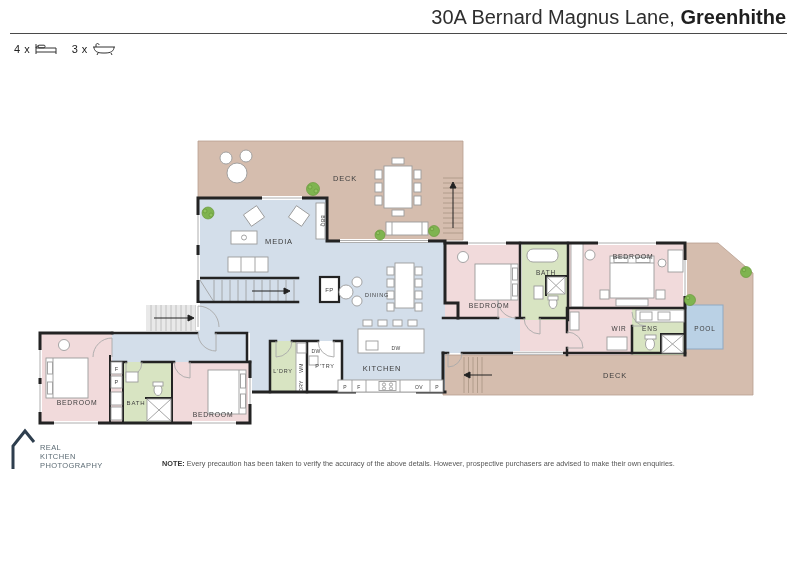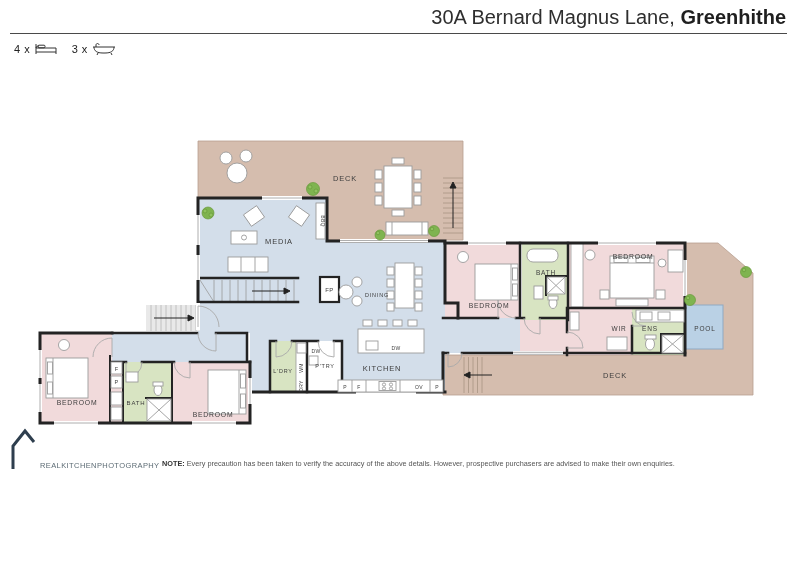--- a/index.html
+++ b/index.html
@@ -7,21 +7,21 @@
         font-family:"Liberation Sans",sans-serif;color:#333;}
   .header{position:absolute;top:0;left:0;right:0;}
   .title{position:absolute;top:6px;right:14px;font-size:20px;color:#2e2e2e;white-space:nowrap;}
   .title .bold{font-weight:bold;color:#1f1f1f;}
   .rule{position:absolute;top:33px;left:10px;right:13px;height:0;border-top:1.5px solid #4a4a4a;}
   .stats{position:absolute;top:41px;left:14px;display:flex;align-items:center;gap:6px;
          font-size:11px;color:#222;}
   .stats .grp{display:flex;align-items:center;gap:4px;margin-right:8px;}
   svg.plan{position:absolute;left:0;top:0;}
   .footer-logo{position:absolute;left:8px;bottom:5px;display:flex;align-items:flex-end;gap:4px;}
-  .brand{display:flex;flex-direction:row;font-size:7.5px;letter-spacing:.4px;color:#5c6b74;line-height:9px;}
+  .brand{display:flex;flex-direction:column;font-size:7.5px;letter-spacing:.4px;color:#5c6b74;line-height:9px;}
   .note{position:absolute;left:150px;bottom:7px;font-size:7.3px;color:#555;}
   .note b{color:#333;padding-left:12px;}
 </style>
 </head>
 <body>
 
 <div class="page">
 
   <div class="header">
     <div class="title">

